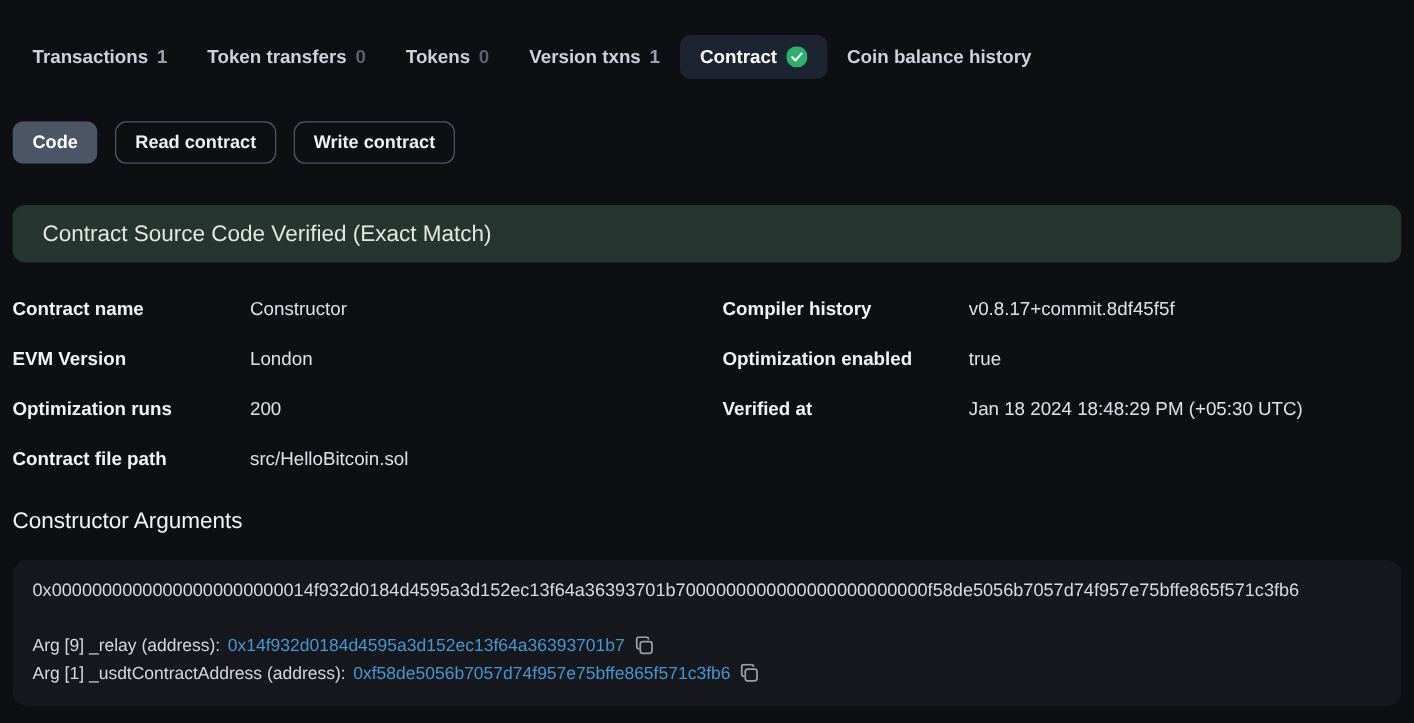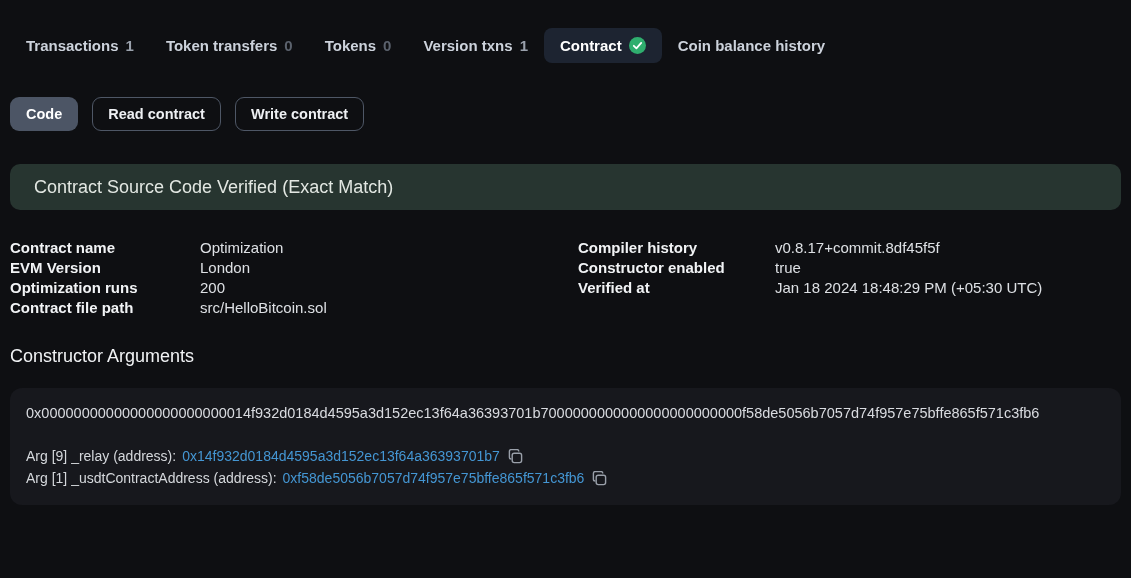--- a/index.html
+++ b/index.html
@@ -63,20 +63,21 @@
     font-size: 18px;
     color: #e2e7e2;
     line-height: 18px;
   }
 
   
   .info-grid {
     margin: 28px 10px 10px 10px;
     display: grid;
     grid-template-columns: 190px 378px 197px 1fr;
+    row-gap: 20px;
     font-size: 15px;
     line-height: 20px;
   }
   .info-label { font-weight: 700; color: #f1f3f5; }
   .info-value { color: #dde0e4; }
 
   
   .ctor-heading {
     margin: 28px 10px 0 10px;
     font-size: 18px;
@@ -147,27 +148,27 @@
   <button class="btn outline">Read contract</button>
   <button class="btn outline">Write contract</button>
 </div>
 
 <div class="banner">
   <span>Contract Source Code Verified (Exact Match)</span>
 </div>
 
 <div class="info-grid">
   <div class="info-label">Contract name</div>
-  <div class="info-value">Optimization</div>
+  <div class="info-value">Constructor</div>
   <div class="info-label">Compiler history</div>
   <div class="info-value">v0.8.17+commit.8df45f5f</div>
 
   <div class="info-label">EVM Version</div>
   <div class="info-value">London</div>
-  <div class="info-label">Constructor enabled</div>
+  <div class="info-label">Optimization enabled</div>
   <div class="info-value">true</div>
 
   <div class="info-label">Optimization runs</div>
   <div class="info-value">200</div>
   <div class="info-label">Verified at</div>
   <div class="info-value">Jan 18 2024 18:48:29 PM (+05:30 UTC)</div>
 
   <div class="info-label">Contract file path</div>
   <div class="info-value">src/HelloBitcoin.sol</div>
   <div class="info-label"></div>

